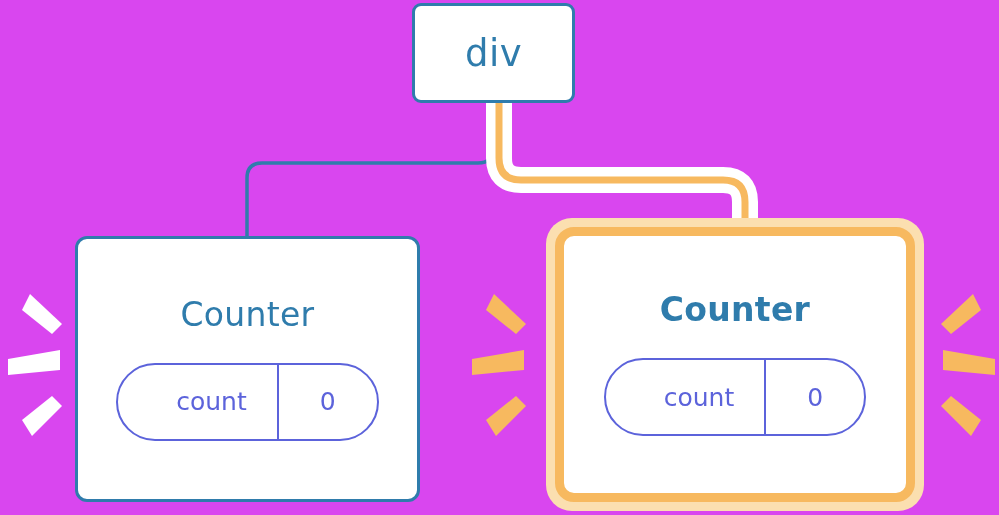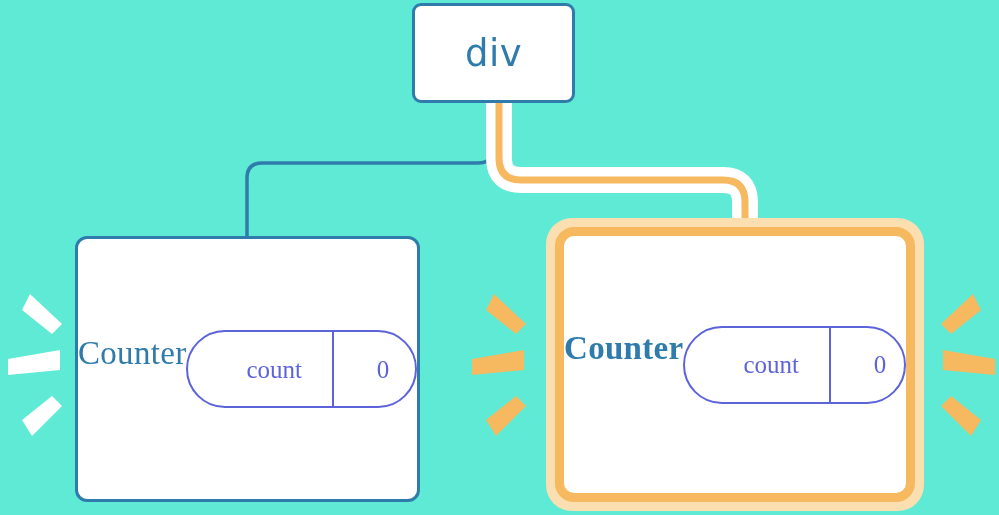--- a/index.html
+++ b/index.html
@@ -10,21 +10,21 @@
   body {
     width: 999px;
     height: 515px;
     overflow: hidden;
     font-family: "DejaVu Sans", sans-serif;
   }
   #stage {
     position: relative;
     width: 999px;
     height: 515px;
-    background: #5eead4;
+    background: #d946ef;
   }
   #wires {
     position: absolute;
     left: 0;
     top: 0;
     width: 999px;
     height: 515px;
   }
 
   
@@ -87,24 +87,23 @@
     box-sizing: border-box;
   }
 
   .card-inner {
     position: absolute;
     left: 0;
     top: 0;
     right: 0;
     bottom: 0;
     display: flex;
-    flex-direction: row;
+    flex-direction: column;
     align-items: center;
     justify-content: center;
-    font-family: Liberation Serif, serif;
   }
   .card-title {
     color: #2f7cac;
     font-size: 33px;
     line-height: 1;
     margin-bottom: 32px;
     letter-spacing: 0.3px;
   }
   .card-title.bold {
     font-weight: bold;

